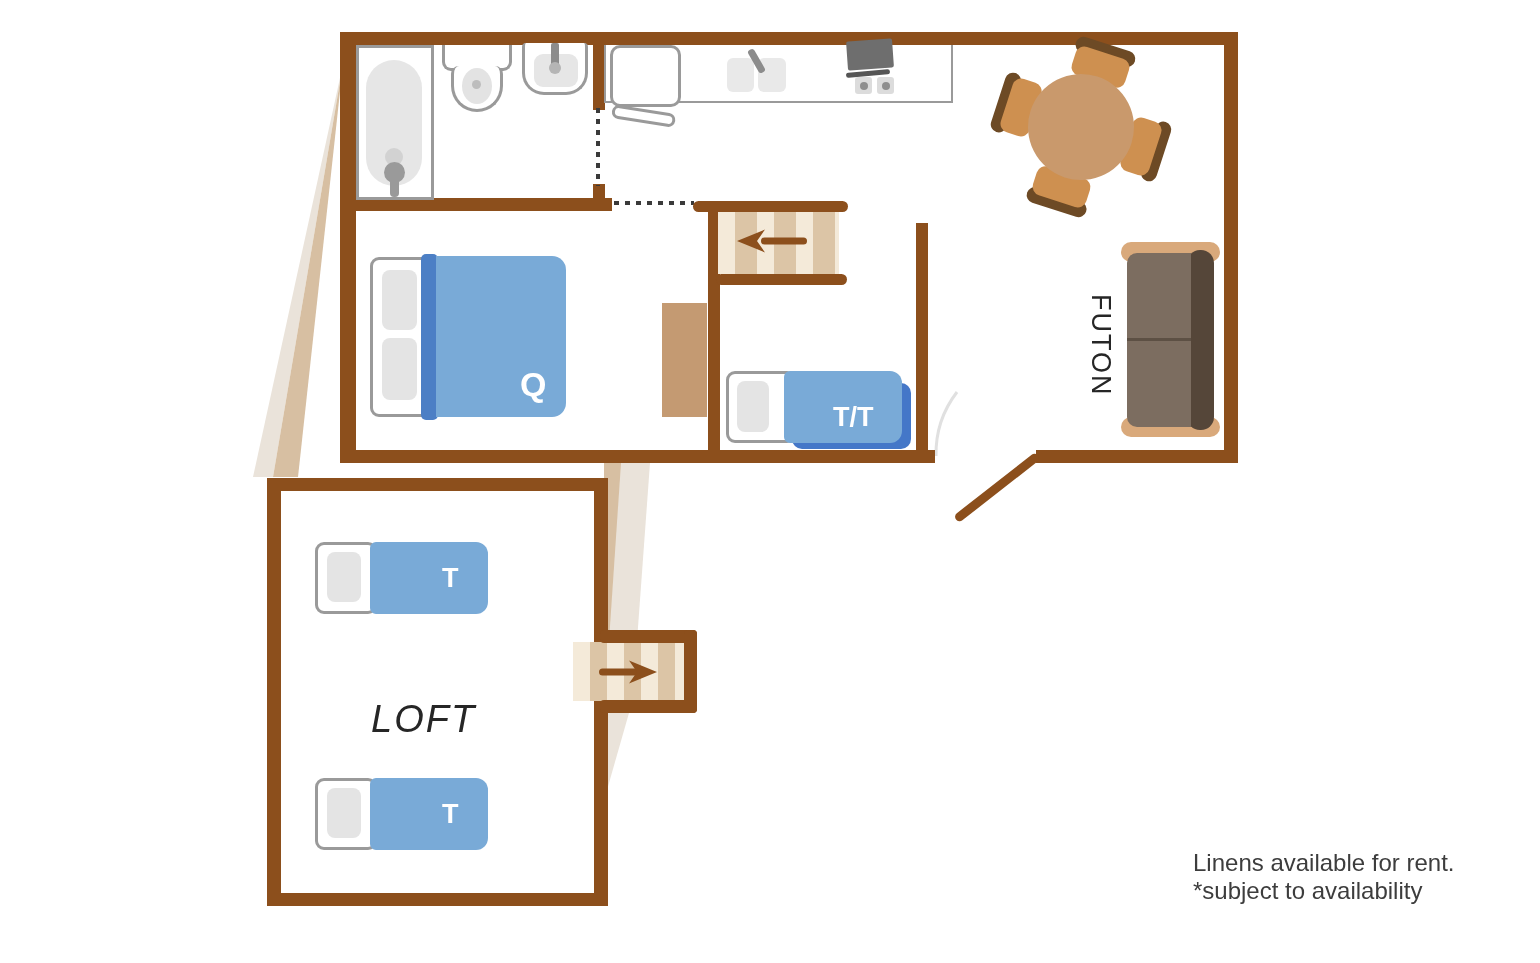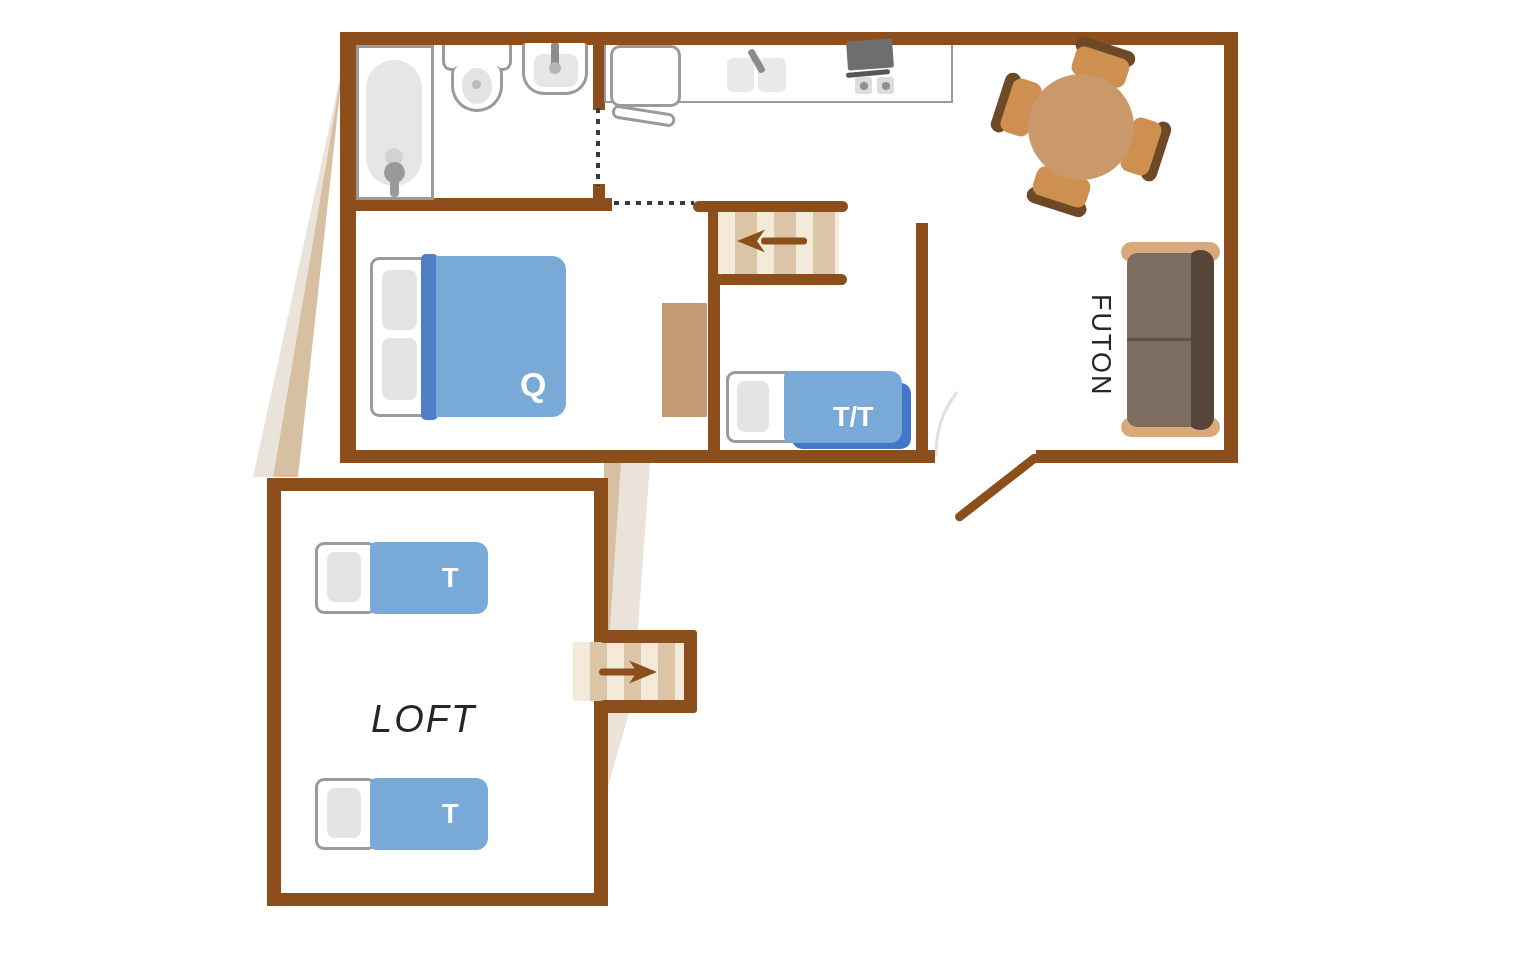--- a/index.html
+++ b/index.html
@@ -176,15 +176,17 @@
       <div class="pillow" style="left:737px;top:381px;width:32px;height:51px;"></div>
       <div class="blanket" style="left:784px;top:371px;width:118px;height:72px;border-radius:6px 12px 12px 6px;"></div>
       <div class="bedlabel" style="left:833px;top:404px;font-size:27px;">T/T</div>
     </div>
 
     <div class="abs" style="left:934px;top:451px;width:104px;height:9px;background:var(--wall);border-radius:5px;
                 transform-origin:100% 50%;transform:rotate(-38deg);"></div>
   </div>
 
   <div class="note" style="left:1193px;top:849px;">
+    <div>Linens available for rent.</div>
+    <div>*subject to availability</div>
   </div>
 
 </div>
 
 </body></html>

